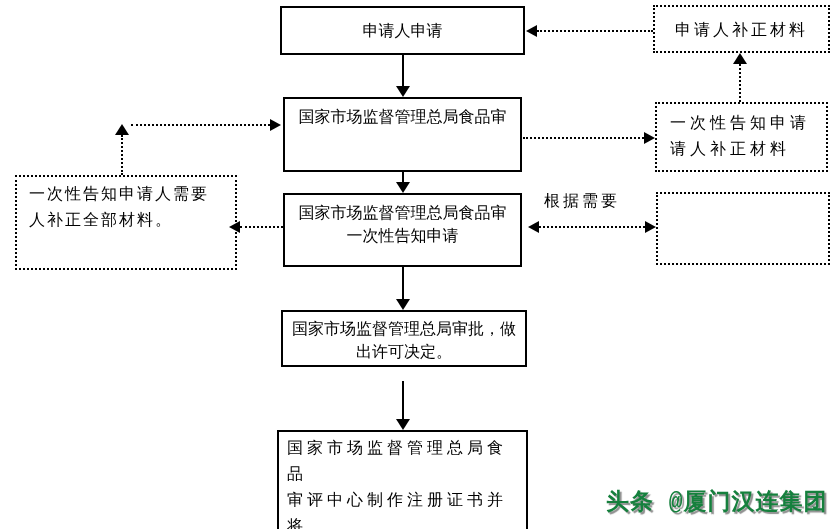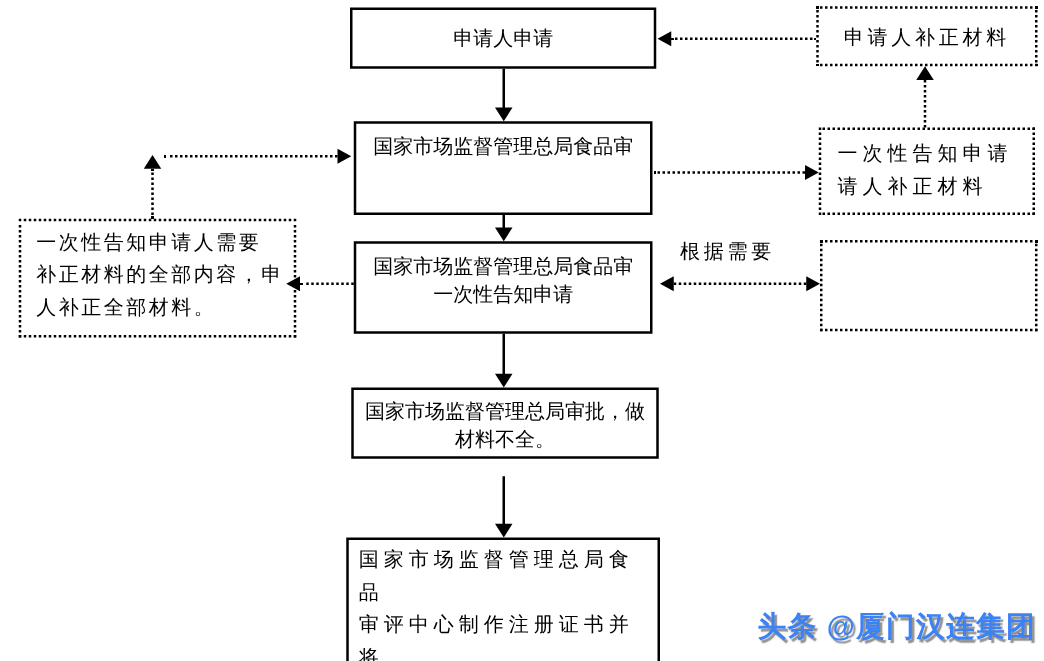--- a/index.html
+++ b/index.html
@@ -30,23 +30,23 @@
   .hdot{position:absolute;height:0;border-top:2px dotted #000;}
   .vdot{position:absolute;width:0;border-left:2px dotted #000;}
   .tri{position:absolute;width:0;height:0;}
   .tri.down{border-left:7px solid transparent;border-right:7px solid transparent;border-top:11px solid #000;}
   .tri.up{border-left:7px solid transparent;border-right:7px solid transparent;border-bottom:11px solid #000;}
   .tri.left{border-top:6px solid transparent;border-bottom:6px solid transparent;border-right:11px solid #000;}
   .tri.right{border-top:6px solid transparent;border-bottom:6px solid transparent;border-left:11px solid #000;}
   .edge-label{position:absolute;font-size:16px;line-height:24px;letter-spacing:3px;white-space:nowrap;}
   .watermark{
     position:absolute;
-    font-family:Liberation Sans, sans-serif;
+    font-family:Liberation Mono, monospace;
     font-size:23px;font-weight:700;letter-spacing:1px;
-    color:#3b82f6;
+    color:#15803d;
     text-shadow:2px 2px 1px #8f8f8f, -1px -1px 0 #ffffff;
     white-space:nowrap;
   }
 </style>
 </head>
 <body>
 
 <div class="canvas">
 
   <div class="box vhcenter" style="left:280px;top:6px;width:245px;height:49px;">
@@ -57,21 +57,21 @@
     <div>国家市场监督管理总局食品审</div>
   </div>
 
   <div class="box tcenter" style="left:283px;top:193px;width:239px;height:74px;padding-top:6px;">
     <div>国家市场监督管理总局食品审</div>
     <div>一次性告知申请</div>
   </div>
 
   <div class="box tcenter" style="left:281px;top:310px;width:246px;height:57px;padding-top:5px;">
     <div>国家市场监督管理总局审批，做</div>
-    <div>材料不全。</div>
+    <div>出许可决定。</div>
   </div>
 
   <div class="box lh26 ls4" style="left:277px;top:430px;width:251px;height:117px;padding:3px 2px 0 8px;">
     <div>国家市场监督管理总局食品</div>
     <div>审评中心制作注册证书并将</div>
 
   </div>
 
   <div class="box dotted vhcenter ls3" style="left:653px;top:5px;width:177px;height:48px;">
     <div>申请人补正材料</div>
@@ -80,21 +80,20 @@
   <div class="box dotted lh26 ls4" style="left:655px;top:102px;width:173px;height:70px;padding:6px 0 0 13px;">
     <div>一次性告知申请</div>
     <div>请人补正材料</div>
   </div>
 
   <div class="box dotted lh26 ls4" style="left:656px;top:192px;width:174px;height:73px;padding:4px 0 0 14px;">
   </div>
 
   <div class="box dotted lh26 ls2" style="left:15px;top:175px;width:222px;height:95px;padding:4px 0 0 12px;">
     <div>一次性告知申请人需要</div>
-    <div>补正材料的全部内容，申</div>
     <div>人补正全部材料。</div>
   </div>
 
   <div class="vsolid" style="left:402px;top:55px;height:33px;"></div>
   <div class="tri down" style="left:396px;top:86px;"></div>
 
   <div class="vsolid" style="left:402px;top:172px;height:12px;"></div>
   <div class="tri down" style="left:396px;top:182px;"></div>
 
   <div class="vsolid" style="left:402px;top:267px;height:33px;"></div>

